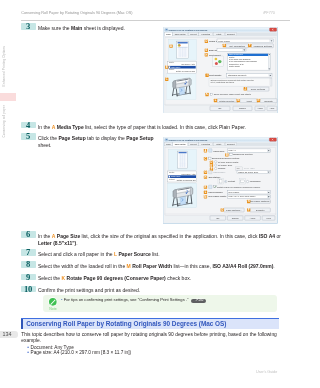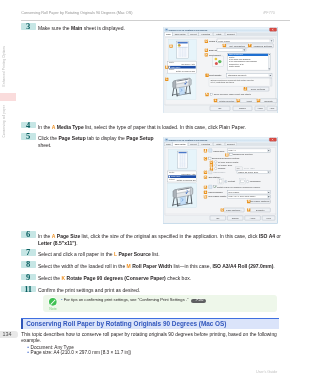--- a/index.html
+++ b/index.html
@@ -82,21 +82,21 @@
 
   <div class="num" style="top:249.2px">7</div>
   <div class="stxt" style="top:251px">Select and click a roll paper in the <span class="mk">L</span> <b>Paper Source</b> list.</div>
 
   <div class="num" style="top:261px">8</div>
   <div class="stxt" style="top:262.8px">Select the width of the loaded roll in the <span class="mk">M</span> <b>Roll Paper Width</b> list—in this case, <b>ISO A3/A4 Roll (297.0mm)</b>.</div>
 
   <div class="num" style="top:273.5px">9</div>
   <div class="stxt" style="top:275.3px">Select the <span class="mk">K</span> <b>Rotate Page 90 degrees (Conserve Paper)</b> check box.</div>
 
-  <div class="num" style="top:285.5px">11</div>
+  <div class="num" style="top:285.5px">10</div>
   <div class="stxt" style="top:287.3px">Confirm the print settings and print as desired.</div>
 
   <svg class="shot" style="left:163.0px;top:26.9px" width="114.8" height="86.6" viewBox="0 0 459.2 346.4" xmlns="http://www.w3.org/2000/svg" font-family="Liberation Sans, sans-serif">
       <defs>
         <linearGradient id="tb" x1="0" y1="0" x2="0" y2="1">
           <stop offset="0" stop-color="#f4f8fc"></stop>
           <stop offset="0.42" stop-color="#dcebf6"></stop>
           <stop offset="0.5" stop-color="#cfe2f0"></stop>
           <stop offset="1" stop-color="#e8f2fa"></stop>
         </linearGradient>

